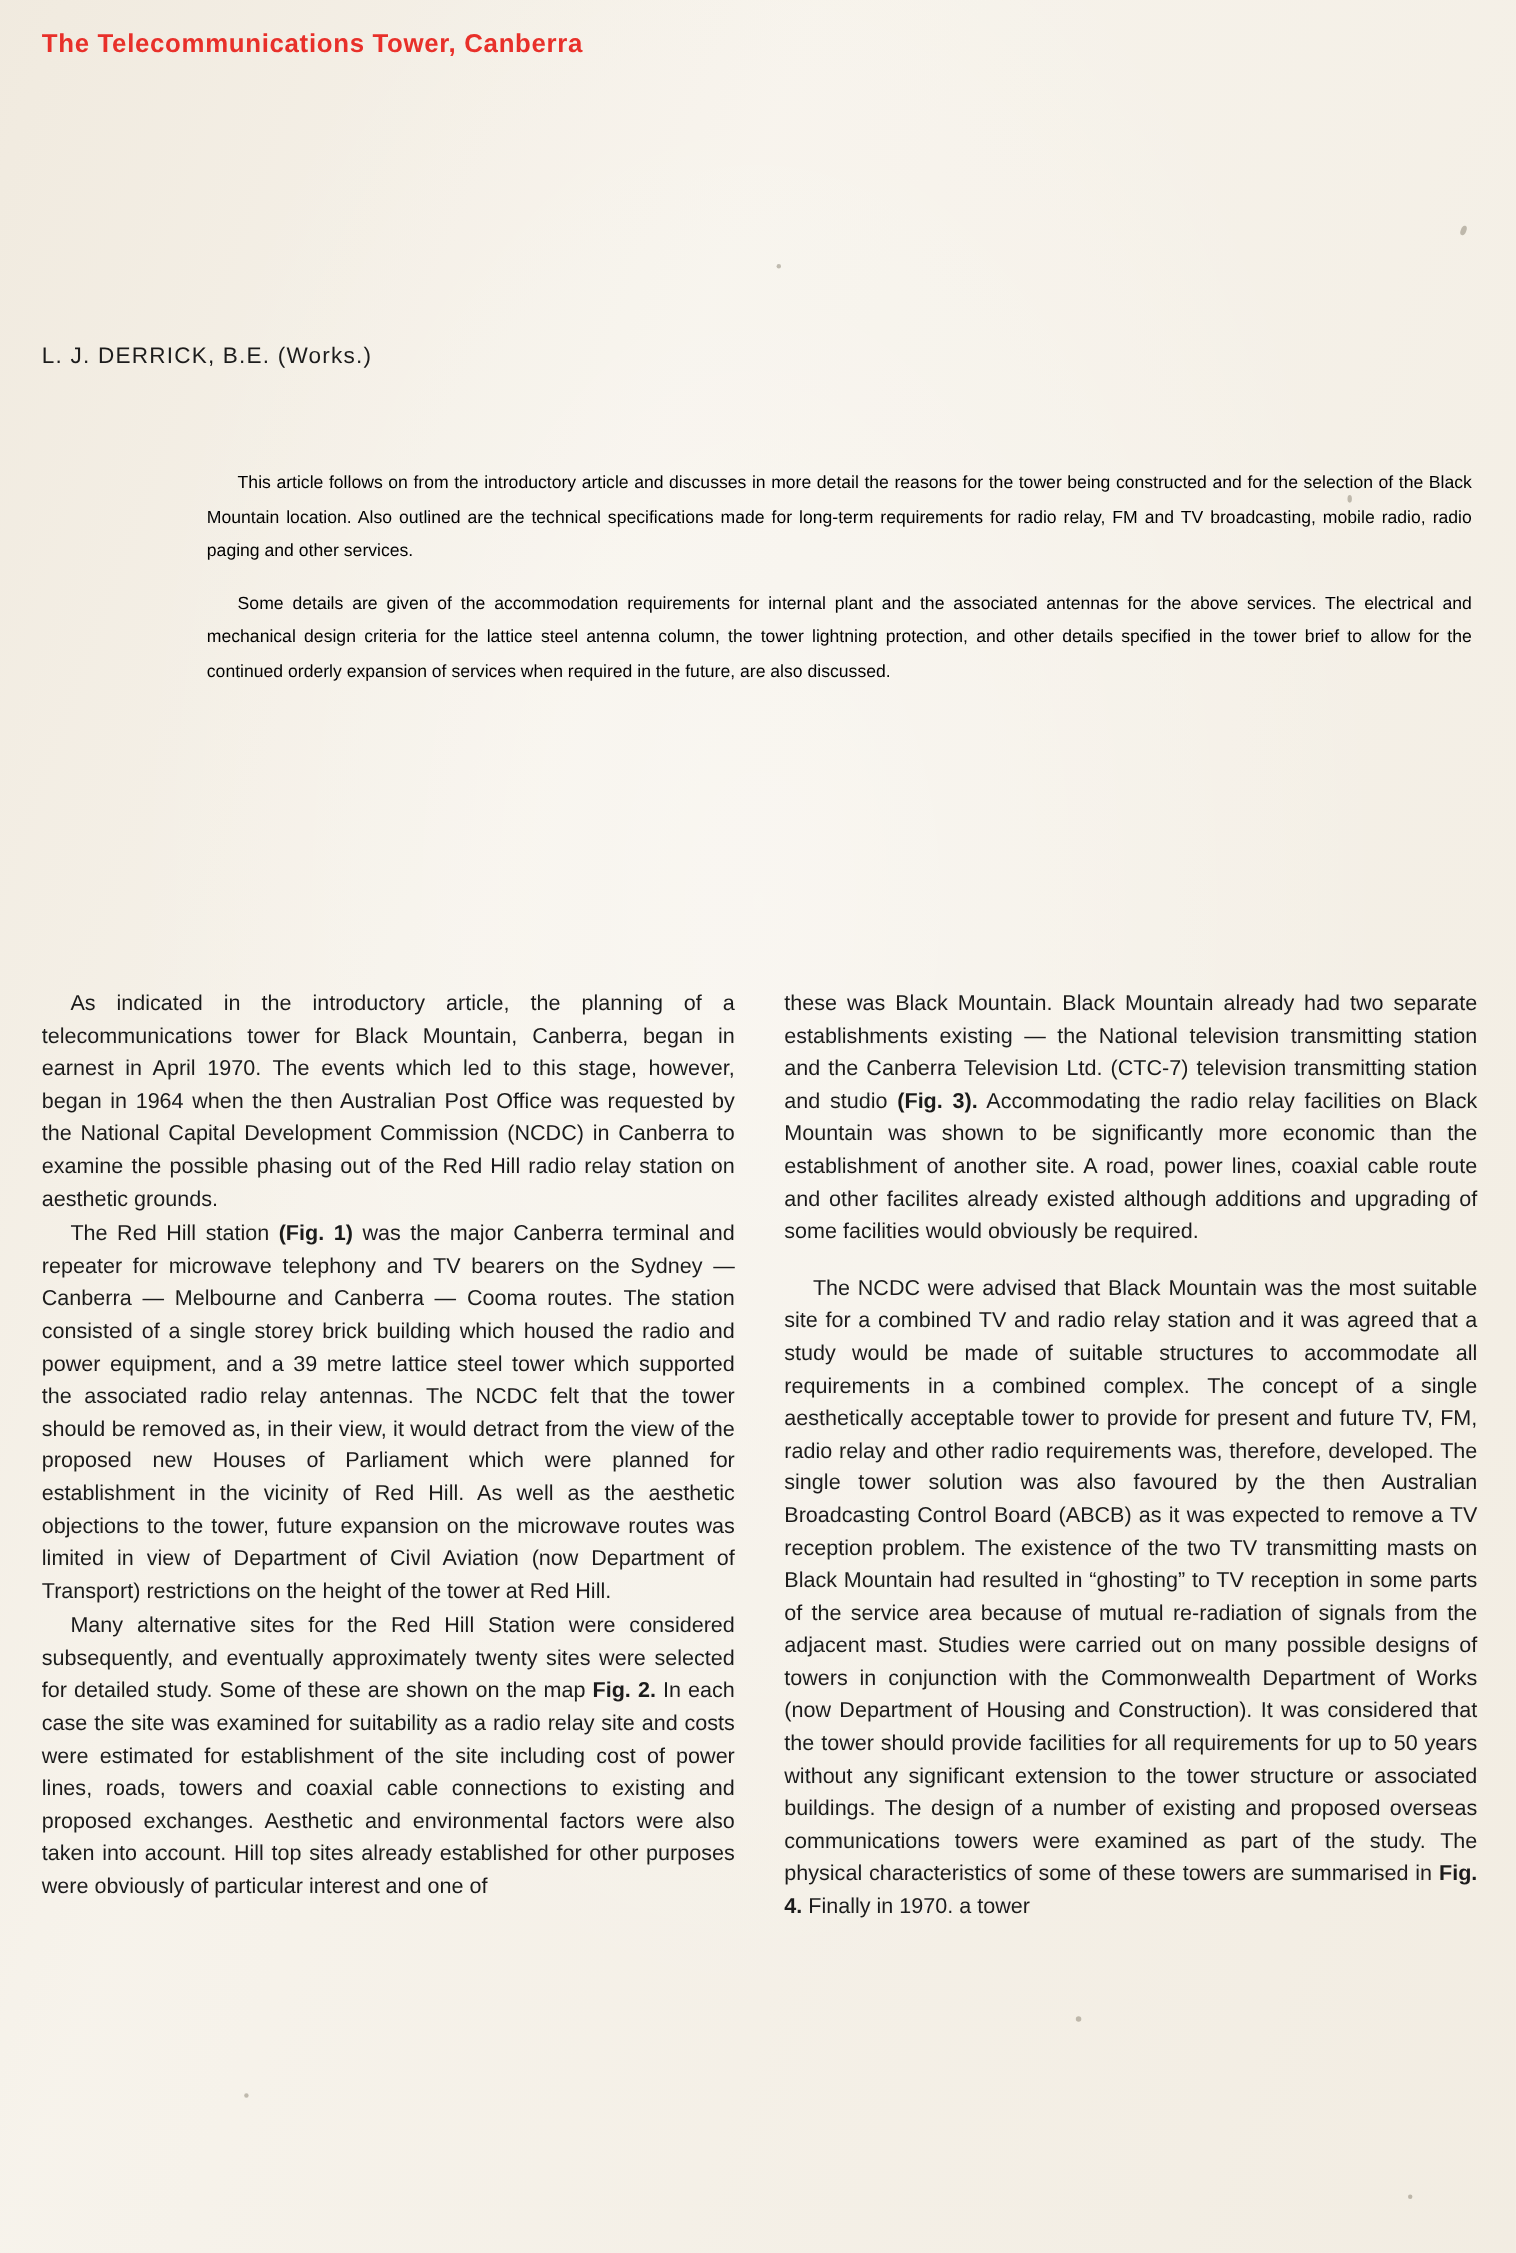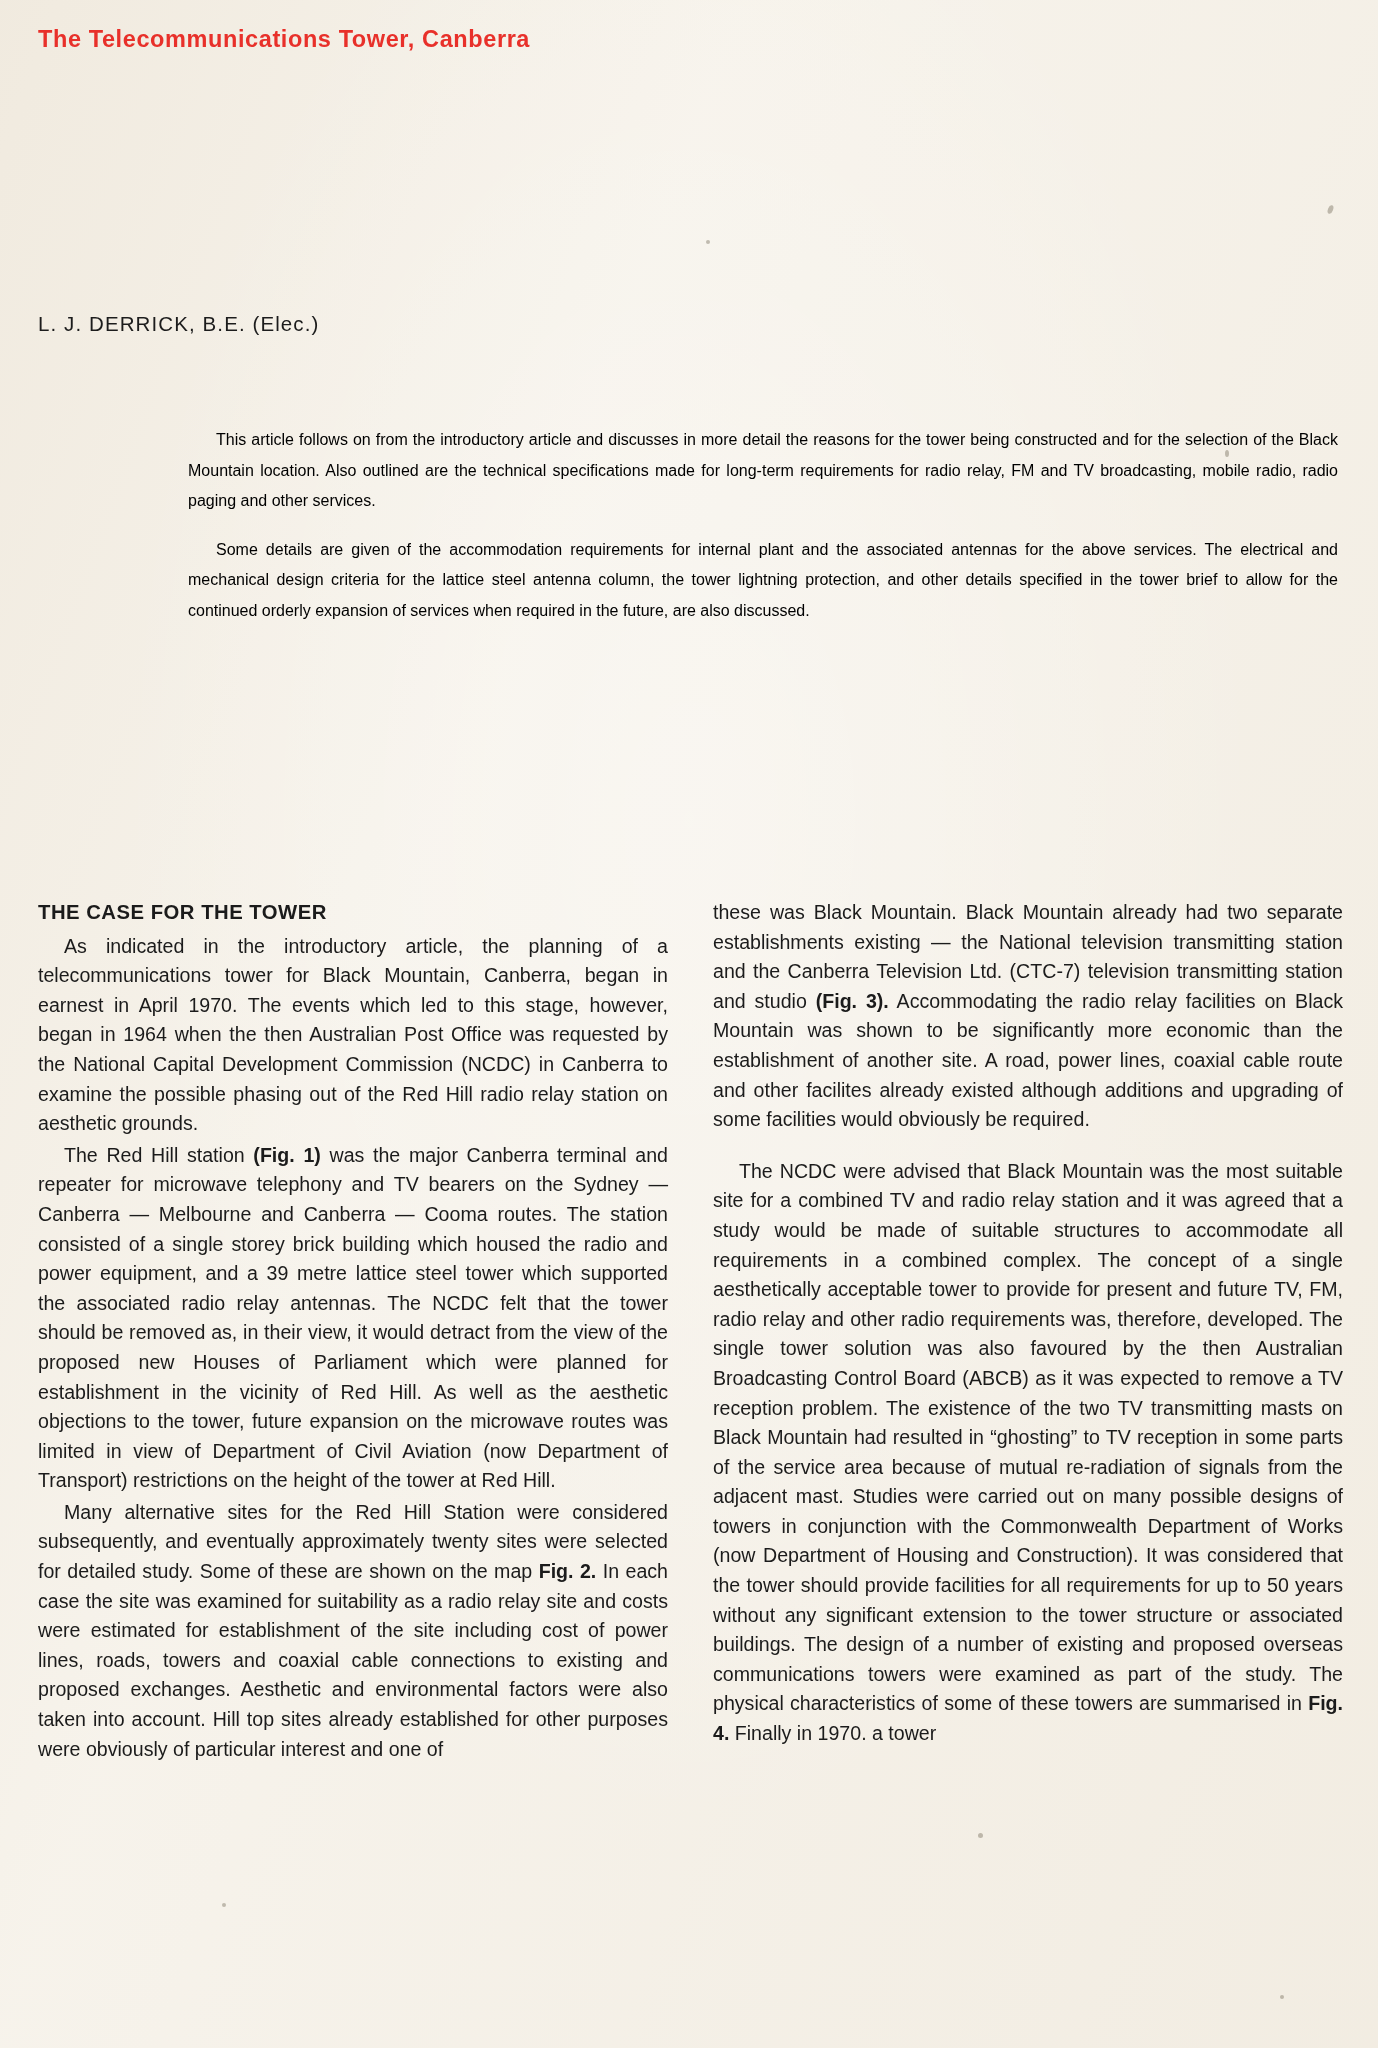--- a/index.html
+++ b/index.html
@@ -143,31 +143,30 @@
 </style>
 </head>
 <body>
 
 <div class="page">
   <div class="paper-tex"></div>
 
   <div class="running-head">The Telecommunications Tower, Canberra</div>
 
 
-  <div class="byline">L. J. DERRICK, B.E. (Elec.)</div>
+  <div class="byline">L. J. DERRICK, B.E. (Works.)</div>
 
   <div class="abstract">
     <p>This article follows on from the introductory article and discusses in more detail the reasons for the tower being constructed and for the selection of the Black Mountain location. Also outlined are the technical specifications made for long-term requirements for radio relay, FM and TV broadcasting, mobile radio, radio paging and other services.</p>
     <p>Some details are given of the accommodation requirements for internal plant and the associated antennas for the above services. The electrical and mechanical design criteria for the lattice steel antenna column, the tower lightning protection, and other details specified in the tower brief to allow for the continued orderly expansion of services when required in the future, are also discussed.</p>
   </div>
 
   <div class="cols">
 
     <div class="col left">
-      <h2>THE CASE FOR THE TOWER</h2>
       <p>As indicated in the introductory article, the planning of a telecommunications tower for Black Mountain, Canberra, began in earnest in April 1970. The events which led to this stage, however, began in 1964 when the then Australian Post Office was requested by the National Capital Development Commission (NCDC) in Canberra to examine the possible phasing out of the Red Hill radio relay station on aesthetic grounds.</p>
       <p><span>The Red Hill station </span><span class="b">(Fig. 1)</span><span> was the major Canberra terminal and repeater for microwave telephony and TV bearers on the Sydney — Canberra — Melbourne and Canberra — Cooma routes. The station consisted of a single storey brick building which housed the radio and power equipment, and a 39 metre lattice steel tower which supported the associated radio relay antennas. The NCDC felt that the tower should be removed as, in their view, it would detract from the view of the proposed new Houses of Parliament which were planned for establishment in the vicinity of Red Hill. As well as the aesthetic objections to the tower, future expansion on the microwave routes was limited in view of Department of Civil Aviation (now Department of Transport) restrictions on the height of the tower at Red Hill.</span></p>
       <p><span>Many alternative sites for the Red Hill Station were considered subsequently, and eventually approximately twenty sites were selected for detailed study. Some of these are shown on the map </span><span class="b">Fig. 2.</span><span> In each case the site was examined for suitability as a radio relay site and costs were estimated for establishment of the site including cost of power lines, roads, towers and coaxial cable connections to existing and proposed exchanges. Aesthetic and environmental factors were also taken into account. Hill top sites already established for other purposes were obviously of particular interest and one of</span></p>
     </div>
 
     <div class="col right">
       <p class="noindent"><span>these was Black Mountain. Black Mountain already had two separate establishments existing — the National television transmitting station and the Canberra Television Ltd. (CTC-7) television transmitting station and studio </span><span class="b">(Fig. 3).</span><span> Accommodating the radio relay facilities on Black Mountain was shown to be significantly more economic than the establishment of another site. A road, power lines, coaxial cable route and other facilites already existed although additions and upgrading of some facilities would obviously be required.</span></p>
       <p class="gap"><span>The NCDC were advised that Black Mountain was the most suitable site for a combined TV and radio relay station and it was agreed that a study would be made of suitable structures to accommodate all requirements in a combined complex. The concept of a single aesthetically acceptable tower to provide for present and future TV, FM, radio relay and other radio requirements was, therefore, developed. The single tower solution was also favoured by the then Australian Broadcasting Control Board (ABCB) as it was expected to remove a TV reception problem. The existence of the two TV transmitting masts on Black Mountain had resulted in “ghosting” to TV reception in some parts of the service area because of mutual re-radiation of signals from the adjacent mast. Studies were carried out on many possible designs of towers in conjunction with the Commonwealth Department of Works (now Department of Housing and Construction). It was considered that the tower should provide facilities for all requirements for up to 50 years without any significant extension to the tower structure or associated buildings. The design of a number of existing and proposed overseas communications towers were examined as part of the study. The physical characteristics of some of these towers are summarised in </span><span class="b">Fig. 4.</span><span> Finally in 1970. a tower</span></p>
     </div>
 

